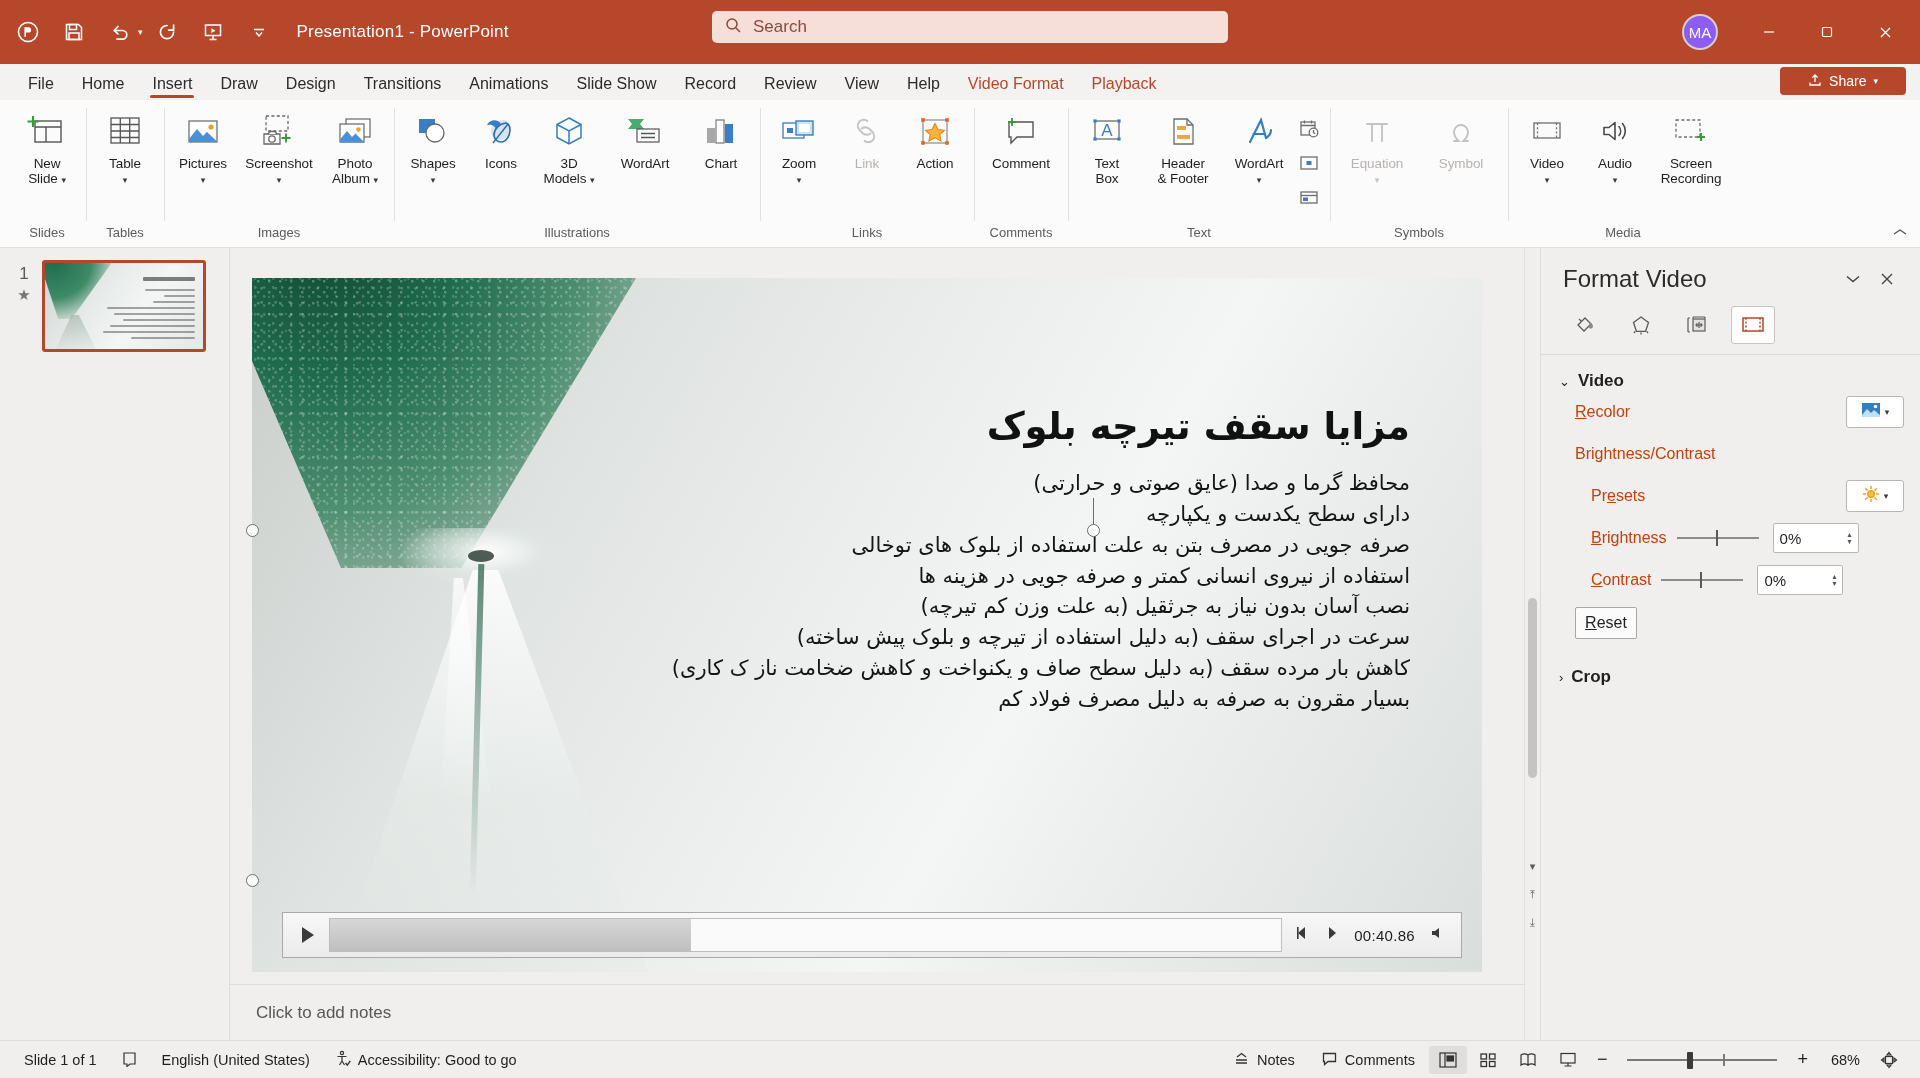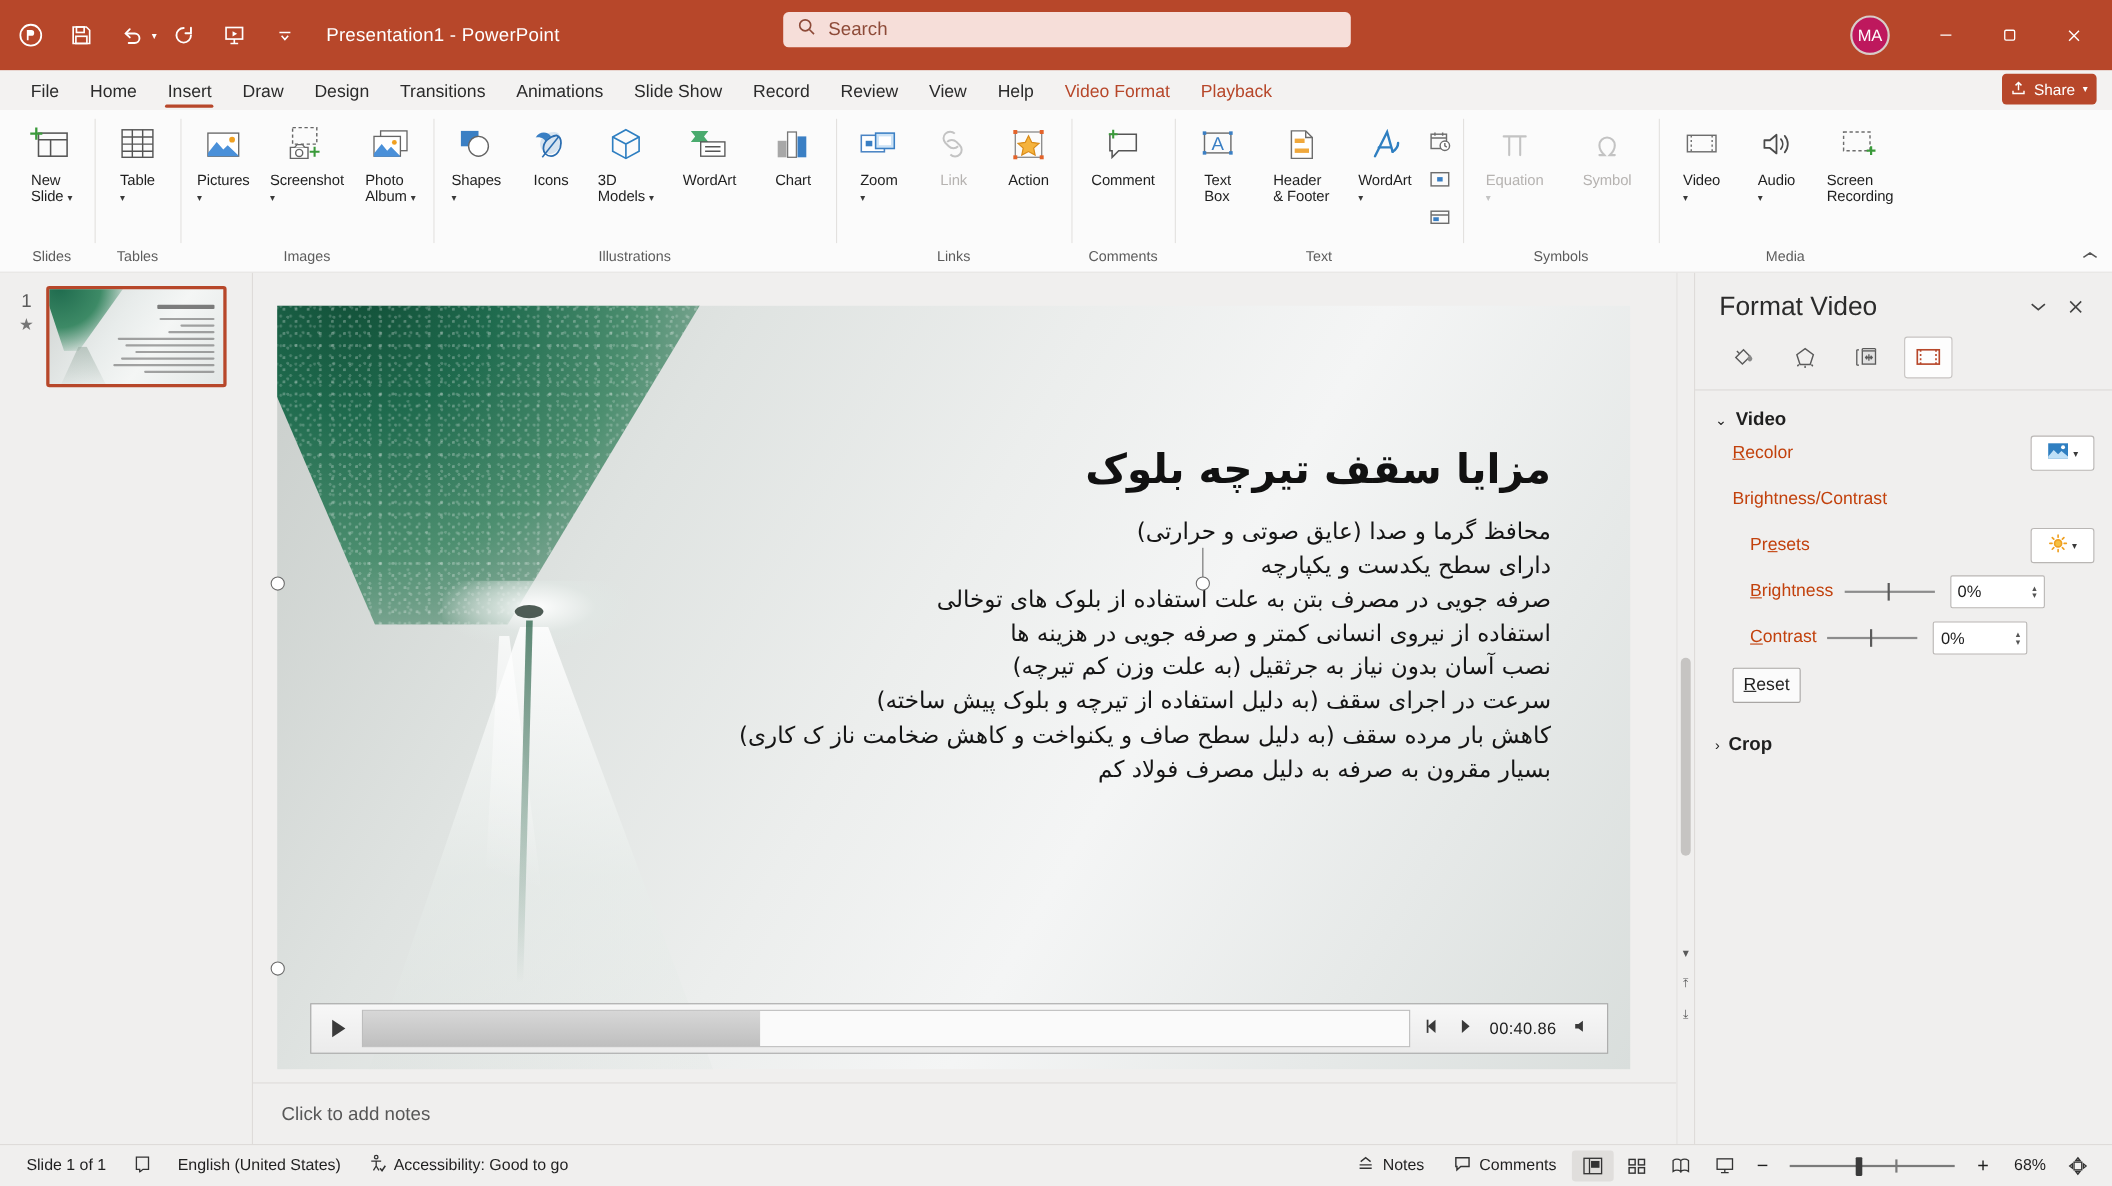--- a/index.html
+++ b/index.html
@@ -28,21 +28,21 @@
     letter-spacing: .2px;
   }
   .searchwrap { position: absolute; left: 712px; top: 11px; width: 516px; height: 32px; }
   .searchbox {
     width: 100%; height: 100%; background: #f6ded9; border-radius: 5px;
     display: flex; align-items: center; padding: 0 12px; gap: 10px;
   }
   .searchbox .ph { color: #8d4a38; font-size: 17px; }
   .win-right { margin-left: auto; display: flex; align-items: center; gap: 0; height: 100%; }
   .avatar {
-    width: 36px; height: 36px; border-radius: 50%; background: #be185d; color: #fff;
+    width: 36px; height: 36px; border-radius: 50%; background: #8b5cf6; color: #fff;
     display: flex; align-items: center; justify-content: center; font-size: 15px;
     margin-right: 22px; border: 2px solid #d8cdc8;
   }
   .wbtn {
     width: 58px; height: 64px; display: flex; align-items: center; justify-content: center;
     color: #fff;
   }
 
   
   .tabstrip {
@@ -54,21 +54,21 @@
     white-space: nowrap; line-height: 1;
   }
   .tab.ctx { color: #b7472a; }
   .tab.active::after {
     content: ""; position: absolute; left: 12px; right: 12px; bottom: 2px;
     height: 3px; background: #b7472a; border-radius: 2px;
   }
   .share-btn {
     position: absolute; right: 14px; top: 3px; height: 28px; background: #b7472a; color: #fff;
     font-size: 14px; border-radius: 4px; display: flex; align-items: center; gap: 7px;
-    padding: 0 8px;
+    padding: 0 28px;
   }
 
   
   .ribbon {
     height: 148px; background: #fbfbfb; border-bottom: 1px solid #e1dfdd;
     display: flex; align-items: stretch; flex: none; position: relative; padding-left: 8px;
   }
   .rgroup { display: flex; flex-direction: column; position: relative; padding: 0 5px; }
   .rgroup + .rgroup::before {
     content: ""; position: absolute; left: 0; top: 8px; bottom: 26px; width: 1px; background: #e3e1df;
@@ -76,21 +76,21 @@
   .rg-items { display: flex; align-items: flex-start; flex: 1; padding-top: 7px; gap: 0; }
   .rg-label {
     font-size: 13px; color: #5c5c5c; text-align: center; padding-bottom: 5px; height: 22px;
   }
   .ritem {
     width: 68px; display: flex; flex-direction: column; align-items: center; gap: 3px;
     padding: 4px 2px 0; border-radius: 4px; cursor: default;
   }
   .ritem .ic { height: 42px; display: flex; align-items: center; justify-content: center; }
   .ritem .lb {
-    font-size: 13.5px; color: #1f1f1f; line-height: 1.12; letter-spacing: -.1px;
+    font-size: 13.5px; color: #1f1f1f; text-align: center; line-height: 1.12; letter-spacing: -.1px;
   }
   .ritem.wide { width: 84px; }
   .ritem.disabled .lb { color: #b6b3b1; }
   .caret-d { font-size: 9px; color: #3a3a3a; line-height: 1; }
   .rg-stack { display: flex; flex-direction: column; gap: 6px; padding-top: 8px; }
   .stack-btn {
     width: 32px; height: 28px; display: flex; align-items: center; justify-content: center;
     border-radius: 3px;
   }
   .ribbon-collapse {

